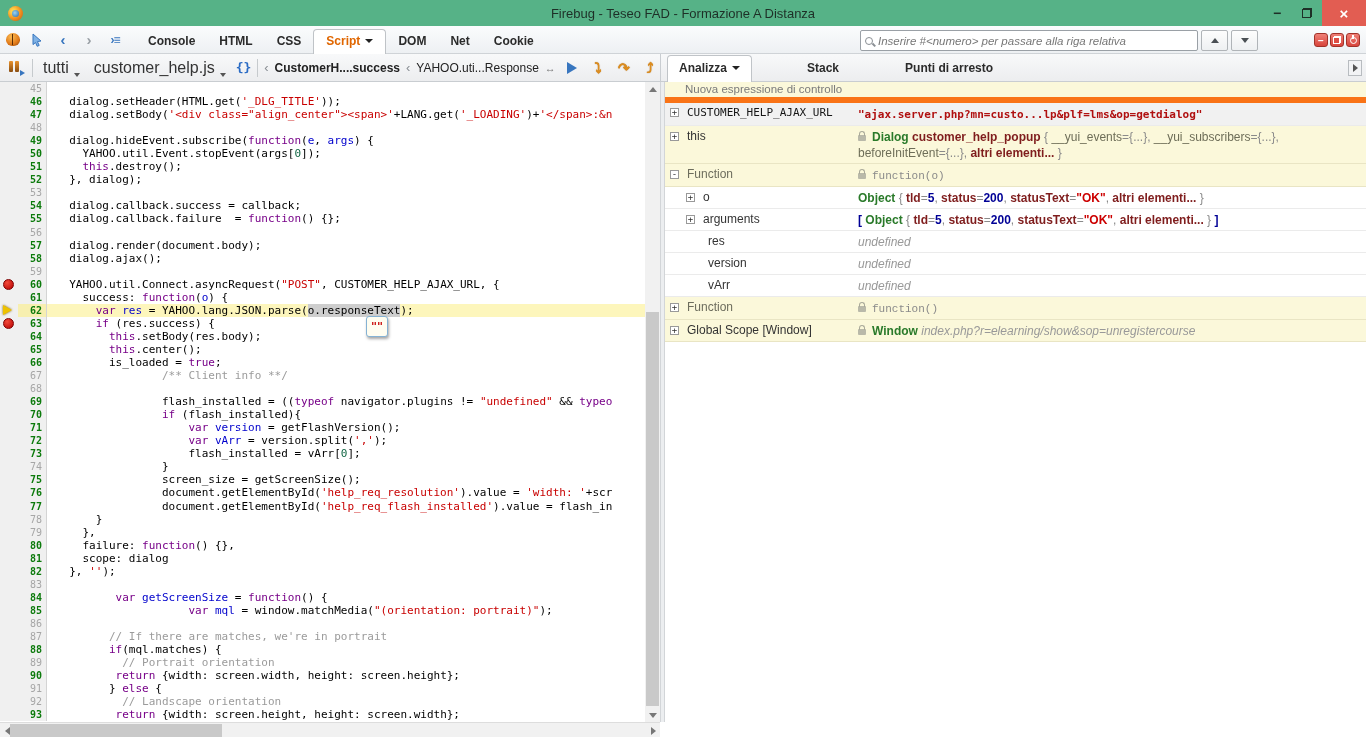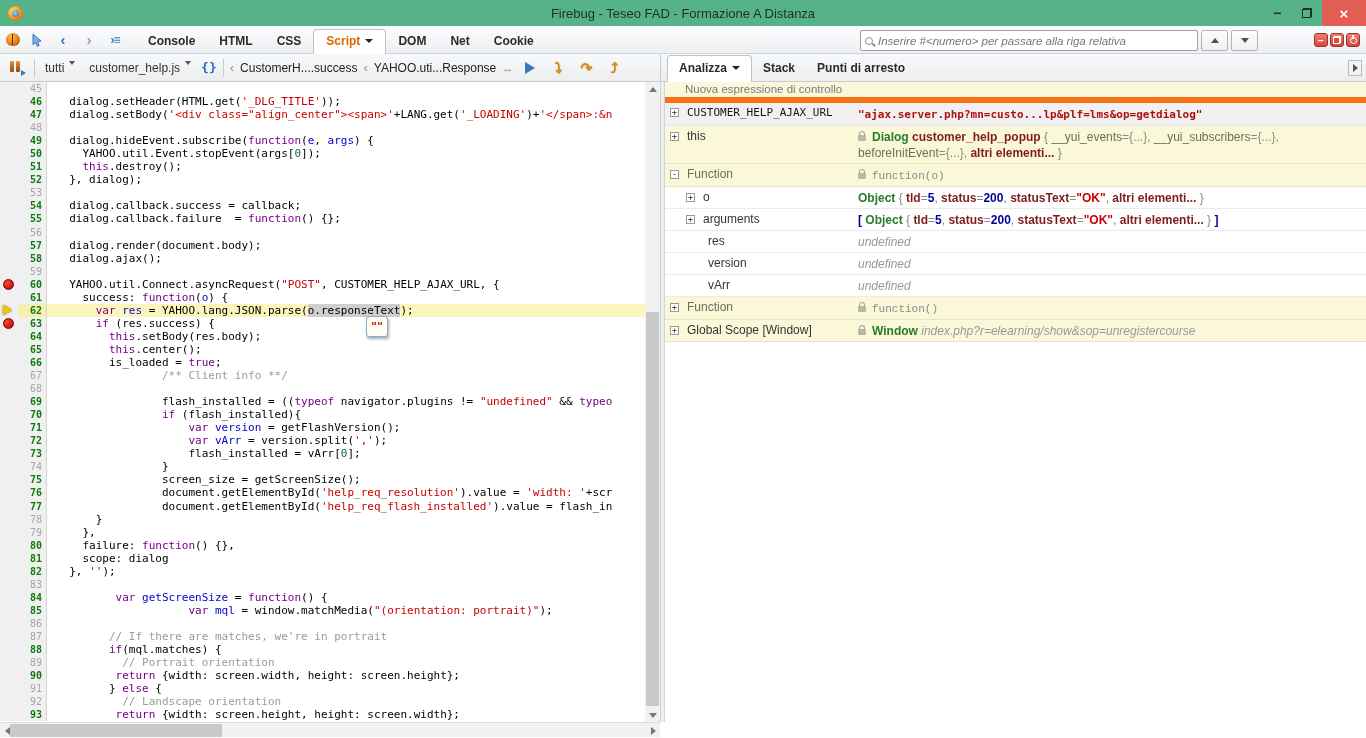--- a/index.html
+++ b/index.html
@@ -62,26 +62,26 @@
   .ic-power::after { content:''; position:absolute; left:1.5px; top:-3px; width:1.5px; height:4px; background:#fff; }
 
   
   .toolrow { height:28px; background:linear-gradient(#f8f9fa,#ecedef); border-bottom:1px solid #c9cdd1; display:flex; align-items:stretch; }
   .tool-left { width:660px; display:flex; align-items:center; padding-left:6px; gap:6px; overflow:hidden; }
   .pause-ic { display:flex; gap:2px; position:relative; width:14px; height:13px; }
   .pause-ic i { width:4px; height:11px; background:linear-gradient(#e8932f,#8a4d10); border-radius:1px; }
   .pause-ic::after { content:''; position:absolute; right:-2px; bottom:-2px; width:0; height:0;
                      border-top:3px solid transparent; border-bottom:3px solid transparent; border-left:5px solid #3876bf; }
   .vsep { width:1px; height:18px; background:#c6cacd; }
-  .dd { display:flex; align-items:flex-start; gap:5px; font-size:12px; color:#333; padding:2px 4px; }
+  .dd { display:flex; align-items:flex-end; gap:5px; font-size:16px; color:#333; padding:2px 4px; }
   .dd .caret-down { border-top-color:#555; border-left-width:3.5px; border-right-width:3.5px; }
   .braces-ic { color:#2a6bc4; font-family:"DejaVu Sans Mono",monospace; font-size:13px; font-weight:bold; }
   .crumb-sep { color:#8a8f94; font-size:13px; }
   .crumb { font-size:12px; color:#222; white-space:nowrap; }
-  .crumb.bold { font-weight:normal; }
+  .crumb.bold { font-weight:bold; }
   .crumb-more { color:#777; font-size:11px; }
   .continue-ic { width:0; height:0; border-top:6px solid transparent; border-bottom:6px solid transparent; border-left:10px solid #3876bf; }
   .step-ic { color:#dd8d1f; font-size:14px; font-weight:bold; line-height:14px; text-shadow:0 0 1px #a5650e; }
   .tool-right { flex:1; display:flex; align-items:flex-end; border-left:1px solid #c9cdd1; background:linear-gradient(#f8f9fa,#ecedef); position:relative; }
   .side-tab { padding:5px 11px 6px; font-size:12px; font-weight:bold; color:#2b2b2b; }
   .side-tab.active { background:#fff; border:1px solid #c0c4c8; border-bottom:none; border-radius:4px 4px 0 0;
                      display:flex; align-items:center; gap:5px; margin-bottom:-1px; padding-bottom:7px; }
   .side-overflow { position:absolute; right:4px; bottom:5px; width:14px; height:16px; border:1px solid #b8bcc0; background:#f2f3f5;
                    display:flex; align-items:center; justify-content:center; }
   .side-overflow i { width:0; height:0; border-top:4px solid transparent; border-bottom:4px solid transparent; border-left:5px solid #555; }
@@ -248,21 +248,21 @@
         </span>
       <span class="crumb-more">↔</span>
       <span class="tool-btn">
           <i class="continue-ic"></i>
         </span>
       <span class="tool-btn step-ic">⤵</span>
       <span class="tool-btn step-ic">↷</span>
       <span class="tool-btn step-ic">⤴</span>
     </div>
     <div class="tool-right">
-      <div id="sideTabs" style="display:flex;align-items:flex-end;padding-left:6px;">
+      <div id="sideTabs" style="display:flex;align-items:flex-end;padding-left:6px;gap:44px;">
           <span class="side-tab active">
             <span>Analizza</span>
             <i class="caret-down"></i>
           </span>
           <span class="side-tab"><span>Stack</span></span>
           <span class="side-tab"><span>Punti di arresto</span></span>
         </div>
       <span class="side-overflow">
           <i></i>
         </span>

